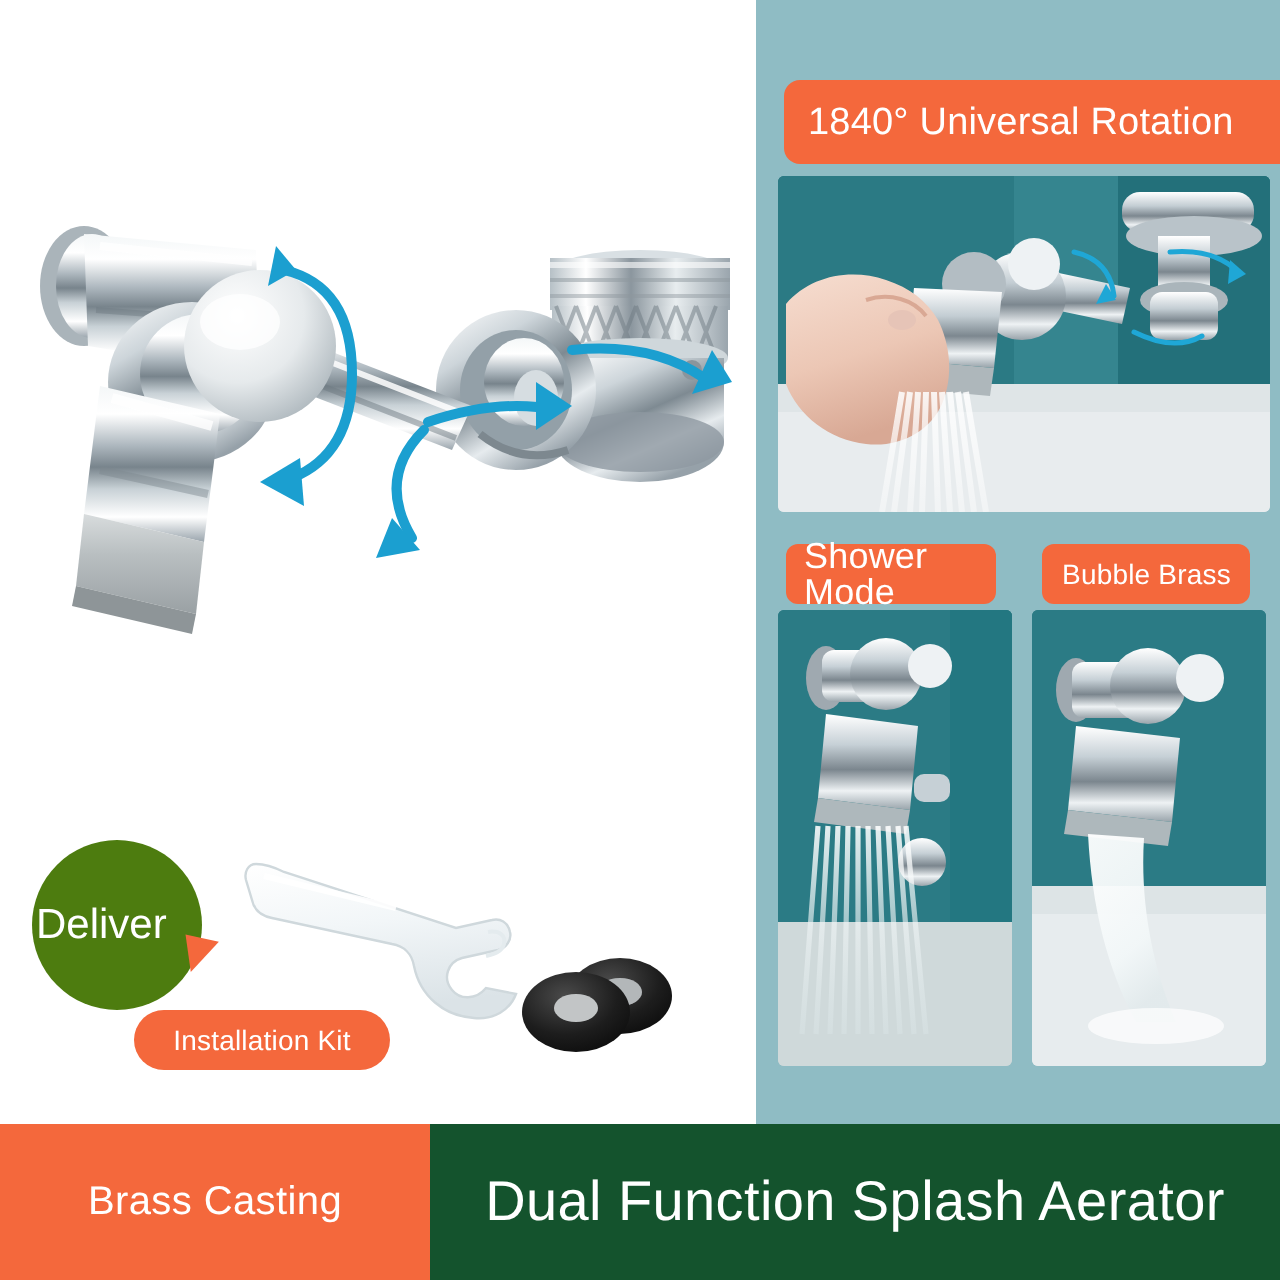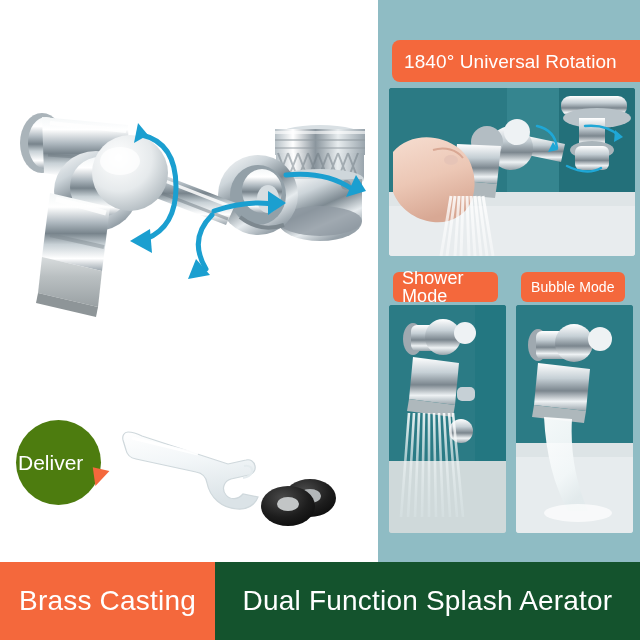--- a/index.html
+++ b/index.html
@@ -132,21 +132,21 @@
     width: 215px; height: 78px;
     background: #f4683c;
     display: flex; align-items: center; justify-content: center;
   }
   #banner-right {
     position: absolute; left: 215px; top: 0;
     width: 425px; height: 78px;
     background: #14532d;
     display: flex; align-items: center; justify-content: center;
   }
-  #banner-left-label { color: #ffffff; font-size: 28px; letter-spacing: .2px; }
+  #banner-left-label { color: #ffffff; font-size: 20px; letter-spacing: .2px; }
   #banner-right-label { color: #ffffff; font-size: 28px; letter-spacing: .2px; white-space: nowrap; }
 
   
   #hero { position: absolute; left: 0; top: 95px; width: 378px; height: 230px; }
   #kit { position: absolute; left: 0; top: 410px; width: 378px; height: 140px; }
 </style>
 </head>
 <body>
 
 <div id="stage">
@@ -296,20 +296,23 @@
         <ellipse cx="288" cy="94" rx="11" ry="7" fill="#eef1f2"></ellipse>
         <ellipse cx="288" cy="94" rx="11" ry="7" fill="#14181a" opacity=".2"></ellipse>
       </g>
     </svg>
   </div>
 
   <div id="deliver-bubble">
     <span id="deliver-label">Deliver</span>
   </div>
 
+  <div class="badge" id="badge-kit">
+    <span>Installation Kit</span>
+  </div>
 
   <div class="photo" id="photo-main">
     <svg width="246" height="168" viewBox="0 0 246 168">
       <defs>
         <linearGradient id="cr2" x1="0" y1="0" x2="0" y2="1">
           <stop offset="0%" stop-color="#ffffff"></stop>
           <stop offset="35%" stop-color="#c3cdd3"></stop>
           <stop offset="60%" stop-color="#7c878f"></stop>
           <stop offset="82%" stop-color="#eef2f4"></stop>
           <stop offset="100%" stop-color="#97a2a9"></stop>
@@ -445,21 +448,21 @@
     </svg>
   </div>
 
   <div class="badge" id="badge-rotation">
     <span>1840° Universal Rotation</span>
   </div>
   <div class="badge" id="badge-shower">
     <span>Shower Mode</span>
   </div>
   <div class="badge" id="badge-bubble">
-    <span>Bubble Mode</span>
+    <span>Bubble Brass</span>
   </div>
 
   <div id="banner">
     <div id="banner-left">
       <span id="banner-left-label">Brass Casting</span>
     </div>
     <div id="banner-right">
       <span id="banner-right-label">Dual Function Splash Aerator</span>
     </div>
   </div>

